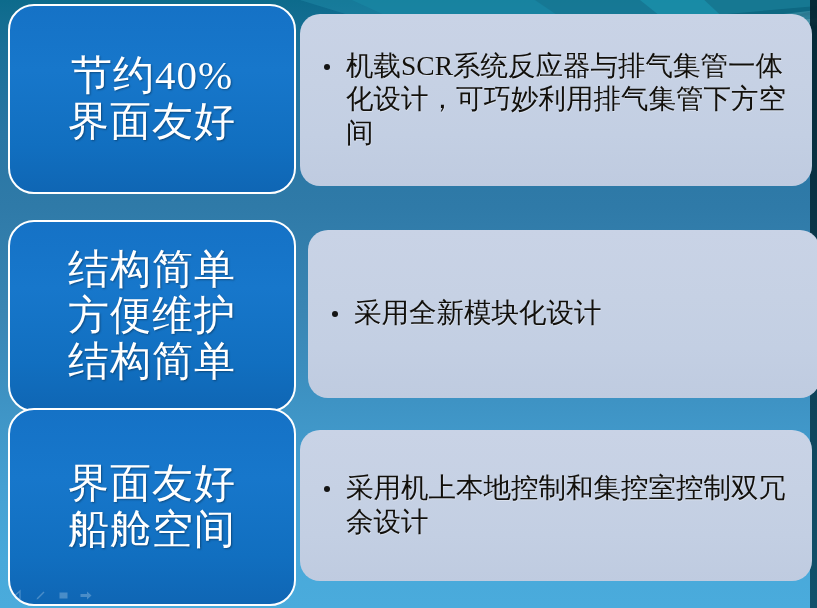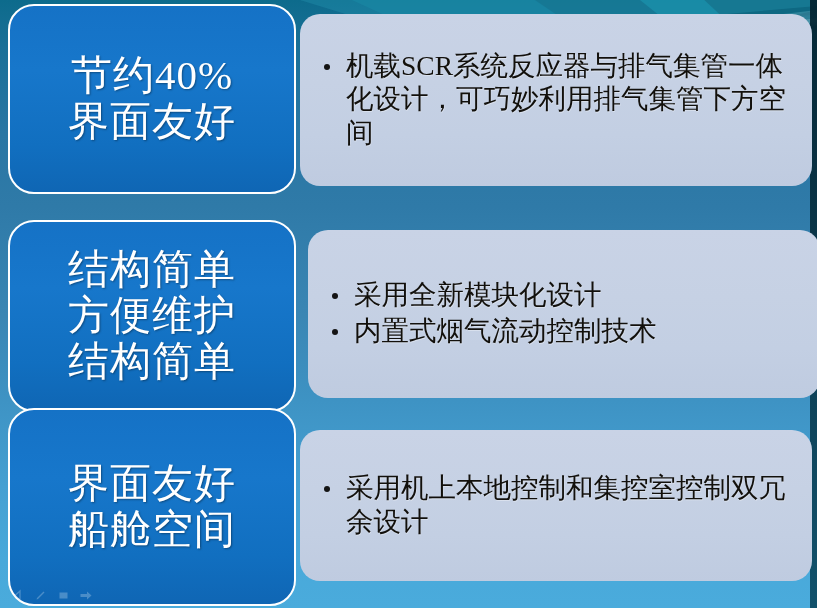--- a/index.html
+++ b/index.html
@@ -178,21 +178,20 @@
     <div class="label-box">
       <div class="lines">
         <div>结构简单</div>
         <div>方便维护</div>
         <div>结构简单</div>
       </div>
     </div>
     <div class="content-panel">
       <ul>
         <li>采用全新模块化设计</li>
-        <li>内置式烟气流动控制技术</li>
       </ul>
     </div>
   </div>
 
   <div class="row row3">
     <div class="label-box">
       <div class="lines">
         <div>界面友好</div>
         <div>船舱空间</div>
       </div>

